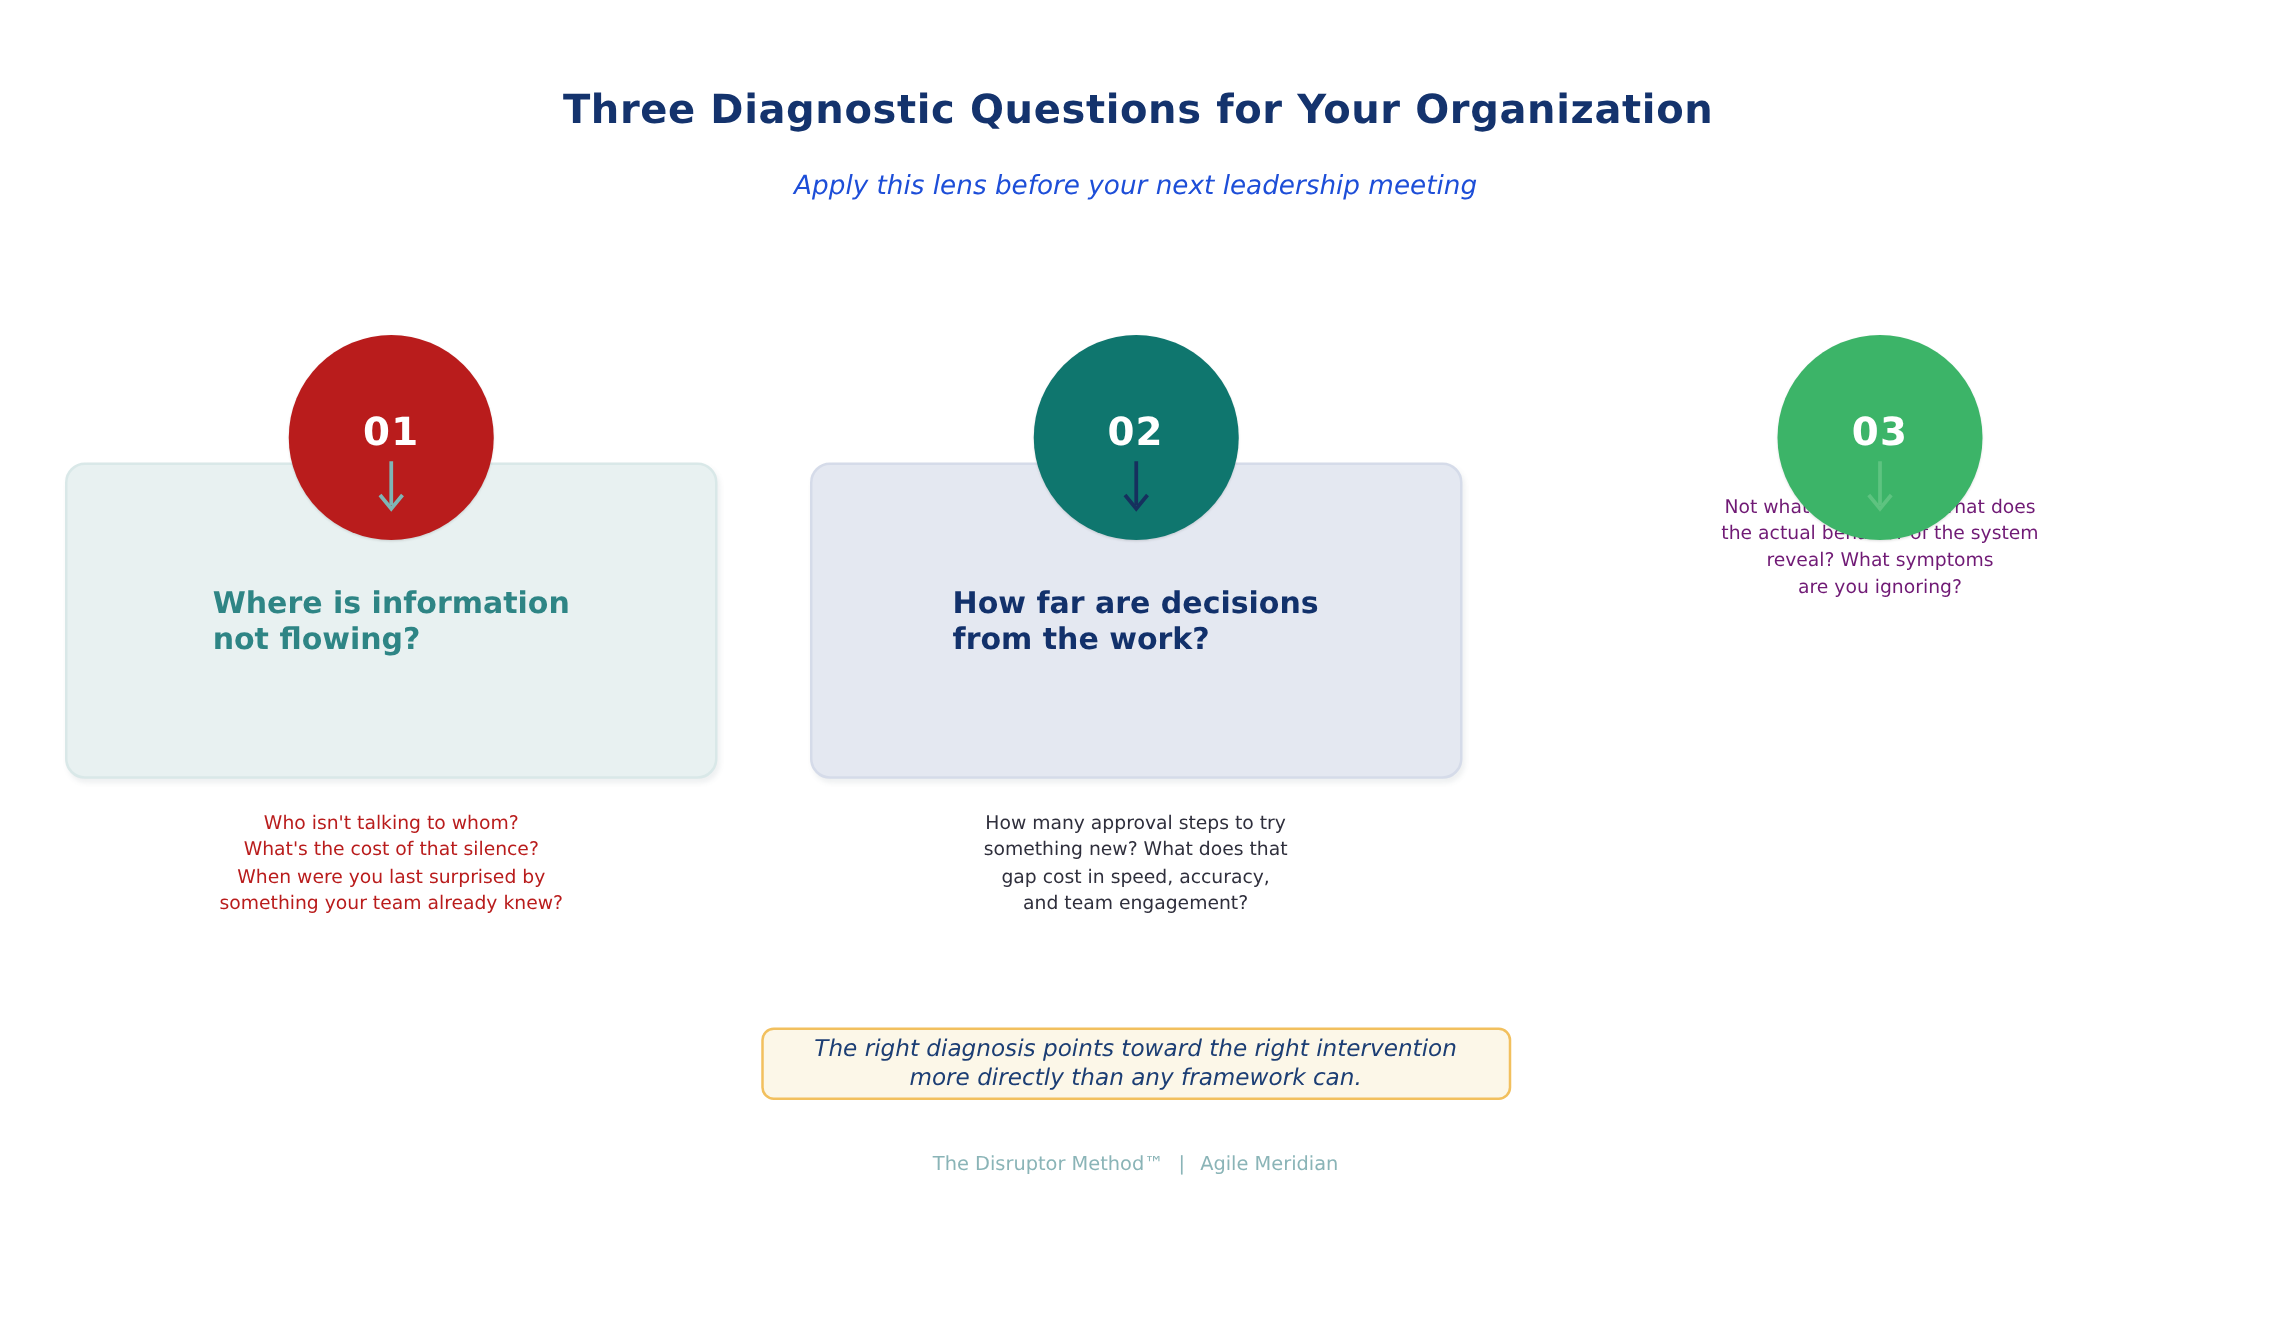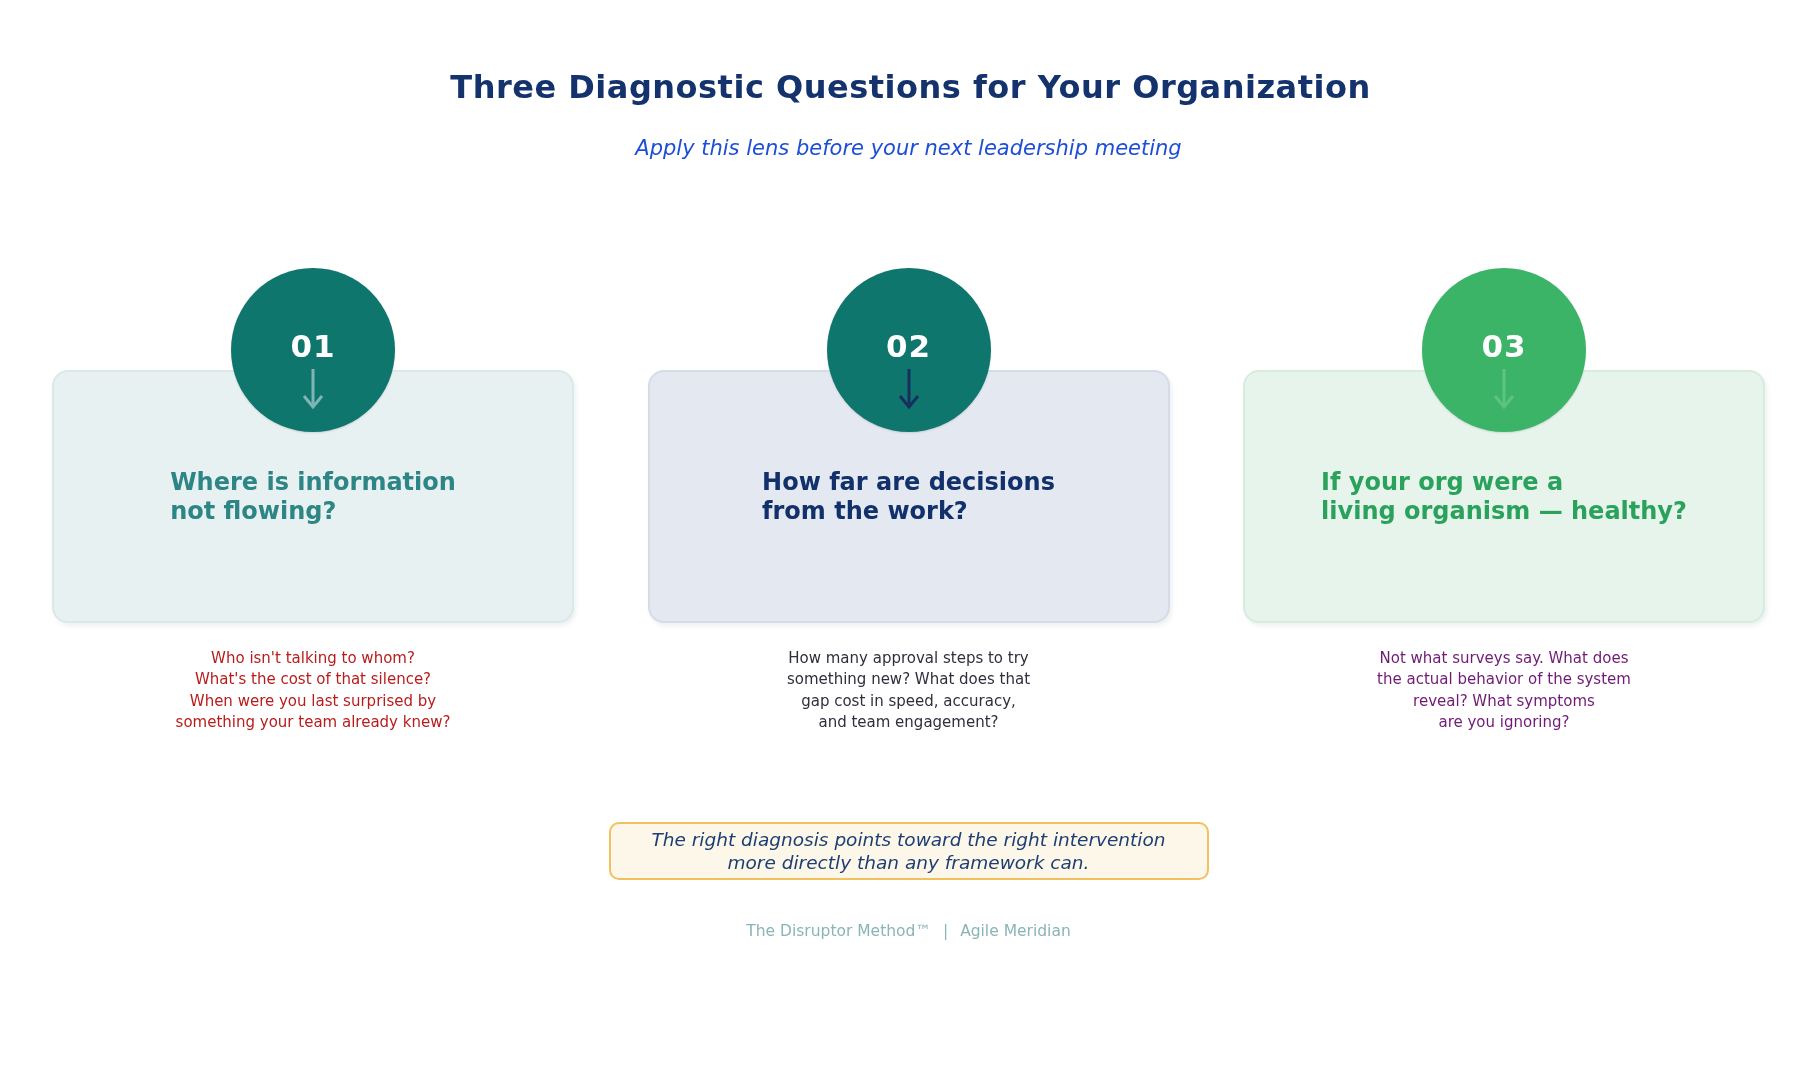--- a/index.html
+++ b/index.html
@@ -118,21 +118,21 @@
 
 <div class="page">
 
   <h1 class="title" style="color: rgb(20, 51, 109);">Three Diagnostic Questions for Your Organization</h1>
 
   <div class="subtitle" style="color: #1d4ed8;">Apply this lens before your next leadership meeting</div>
 
   <div class="columns">
 
     <div class="column">
-      <div class="circle" style="background: #0f766e;">
+      <div class="circle" style="background: #b91c1c;">
         <div class="num">01</div>
         <svg class="arrow" viewBox="0 0 26 42" style="color: rgb(127, 181, 181);">
           <line x1="13" y1="1" x2="13" y2="36" stroke="currentColor" stroke-width="3"></line>
           <polyline points="4,28 13,39 22,28" fill="none" stroke="currentColor" stroke-width="3"></polyline>
         </svg>
       </div>
       <div class="card" style="background: rgb(232, 241, 241); border-color: rgb(217, 232, 232);">
         <div class="question" style="color: rgb(46, 133, 133);">Where is information
 not flowing?</div>
       </div>
@@ -161,24 +161,20 @@
     </div>
 
     <div class="column">
       <div class="circle" style="background: rgb(60, 180, 104);">
         <div class="num">03</div>
         <svg class="arrow" viewBox="0 0 26 42" style="color: rgb(94, 195, 128);">
           <line x1="13" y1="1" x2="13" y2="36" stroke="currentColor" stroke-width="3"></line>
           <polyline points="4,28 13,39 22,28" fill="none" stroke="currentColor" stroke-width="3"></polyline>
         </svg>
       </div>
-      <div class="card" style="background: rgb(231, 244, 236); border-color: rgb(214, 236, 223);">
-        <div class="question" style="color: rgb(42, 162, 92);">If your org were a
-living organism — healthy?</div>
-      </div>
       <div class="description" style="color: #701a75;">Not what surveys say. What does
 the actual behavior of the system
 reveal? What symptoms
 are you ignoring?</div>
     </div>
 
   </div>
 
   <div class="quote-box" style="background: rgb(252, 247, 232); border-color: rgb(242, 192, 94);">
     <div class="quote-text" style="color: rgb(28, 62, 116);">The right diagnosis points toward the right intervention

